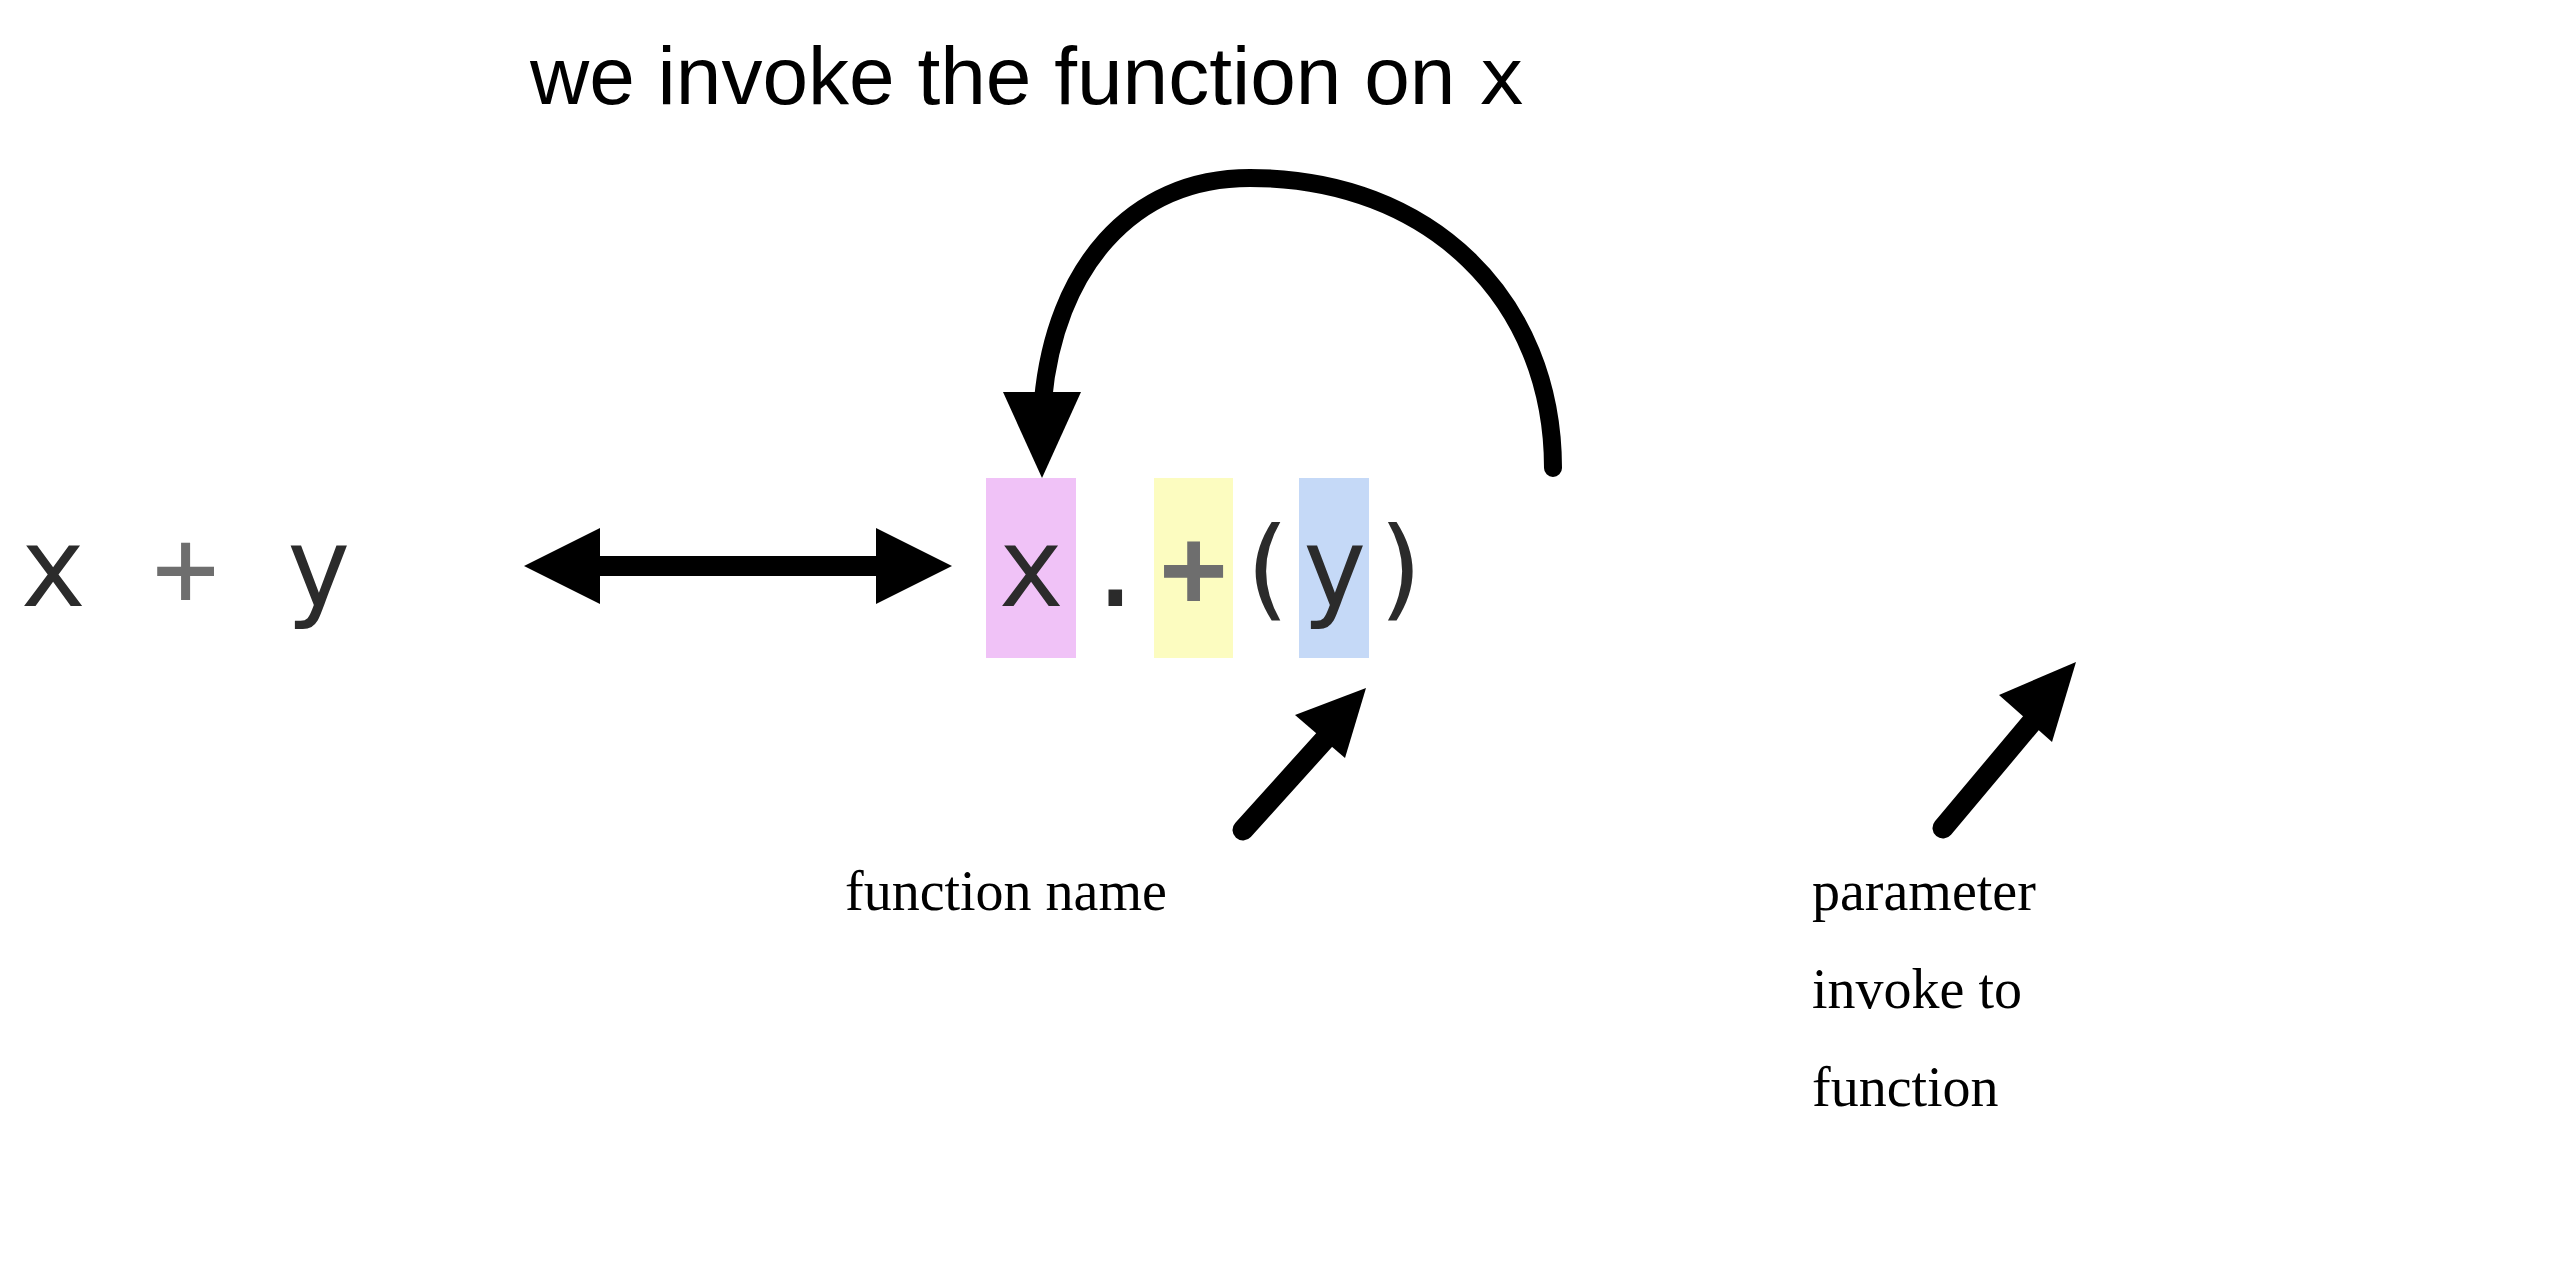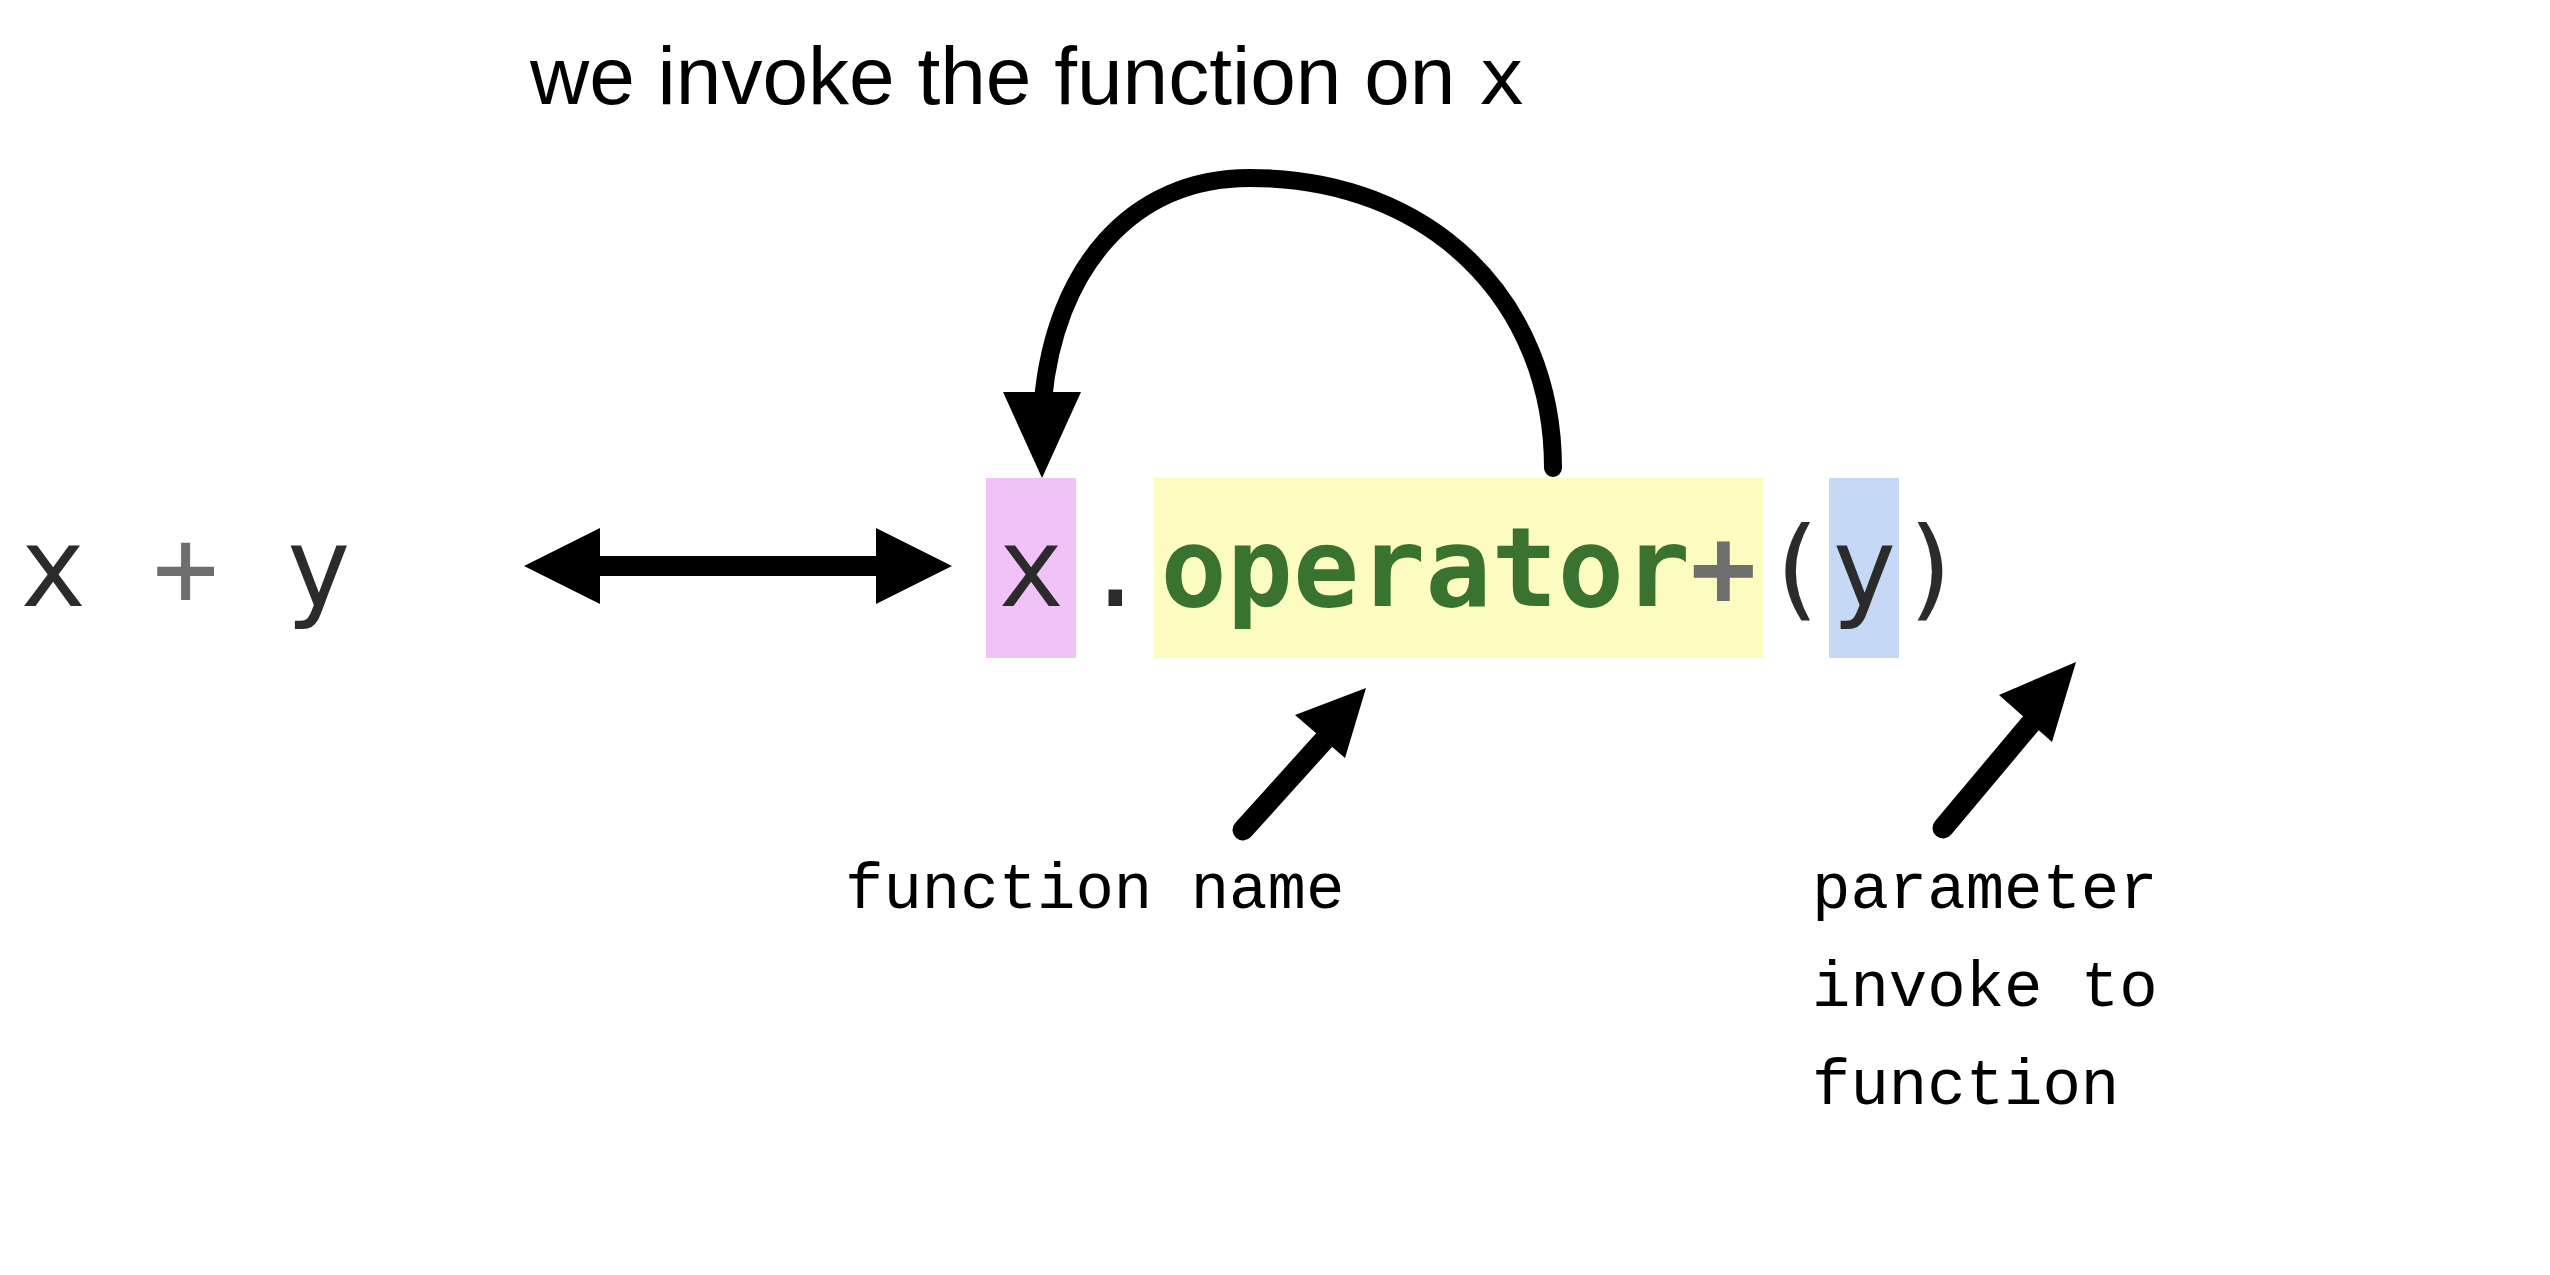--- a/index.html
+++ b/index.html
@@ -99,22 +99,22 @@
     color: #6e6e6e;
     font-weight: bold;
   }
   .paren {
     color: #2b2b2b;
   }
 
   
   .label {
     position: absolute;
-    font-family: Liberation Mono, monospace;
-    font-size: 64px;
+    font-family: Liberation Serif, serif;
+    font-size: 56px;
     line-height: 98px;
     color: #000000;
     white-space: pre;
   }
   .label-fn-name {
     left: 845px;
     top: 842px;
   }
   .label-param {
     left: 1812px;
@@ -123,21 +123,21 @@
 </style>
 </head>
 <body>
 
 <div id="stage">
 
   <div class="caption"><span>we invoke the function on </span><span class="mono-x">x</span></div>
 
   <div class="expr-left"><span class="tok-var">x</span><span> </span><span class="tok-op">+</span><span> </span><span class="tok-var">y</span></div>
 
-  <div class="expr-right"><span class="hl hl-pink">x</span><span class="tok-dot">.</span><span class="hl hl-yellow"><span class="tok-fn">operator</span><span class="tok-plus-green">+</span></span><span class="paren">(</span><span class="hl hl-blue">y</span><span class="paren">)</span></div>
+  <div class="expr-right"><span class="hl hl-pink">x</span><span class="tok-dot">.</span><span class="hl hl-yellow"><span class="tok-plus-green">+</span></span><span class="paren">(</span><span class="hl hl-blue">y</span><span class="paren">)</span></div>
 
   <div class="label label-fn-name">function name</div>
 
   <div class="label label-param"><span>parameter</span><br><span>invoke to</span><br><span>function</span></div>
 
   <svg id="overlay" viewBox="0 0 2550 1275">
 
     <g>
       <rect x="578" y="556" width="320" height="20" fill="#000000"></rect>
       <polygon points="524,566 600,528 600,604" fill="#000000"></polygon>

